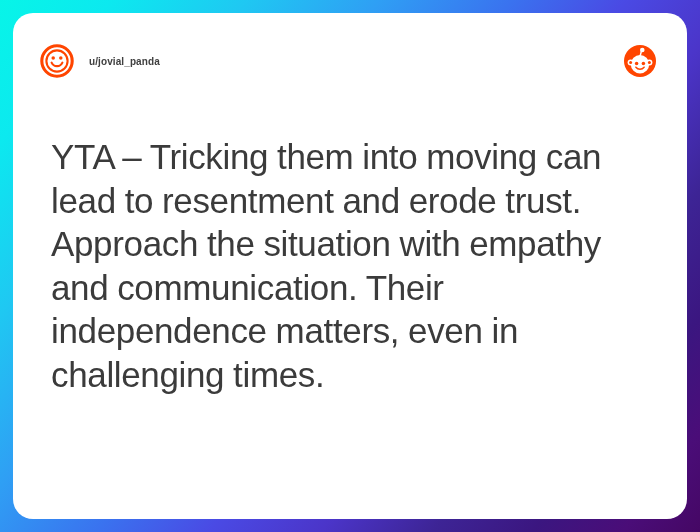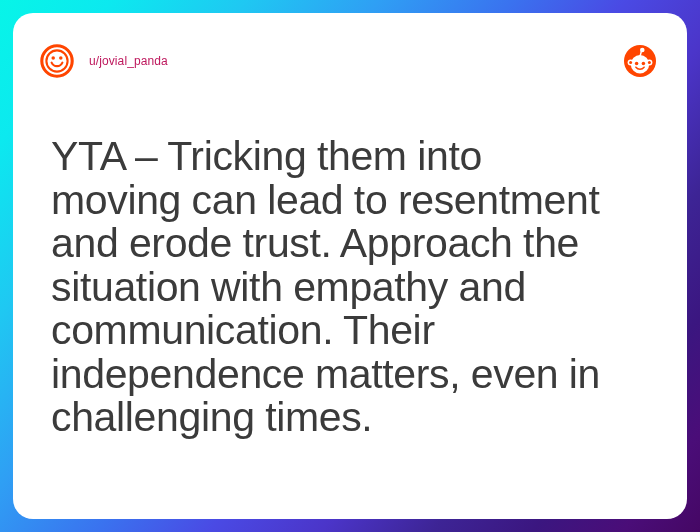--- a/index.html
+++ b/index.html
@@ -61,45 +61,46 @@
 
   .avatar {
     width: 36px;
     height: 36px;
     flex: 0 0 36px;
     display: block;
   }
 
   .username {
     margin-left: 14px;
-    font-size: 12px;
-    color: #be185d;
+    font-size: 10px;
+    color: #404040;
     letter-spacing: 0.1px;
     white-space: nowrap;
+    font-weight: bold;
   }
 
   .brand-logo {
     position: absolute;
     right: 4px;
     top: 50%;
     transform: translateY(-50%);
     width: 34px;
     height: 34px;
     display: block;
   }
 
   
   .quote-body {
     margin-top: 52px;
     padding-left: 12px;
     padding-right: 40px;
   }
 
   .quote-text {
-    font-size: 41px;
+    font-size: 35px;
     line-height: 43.5px;
     color: #3b3b3b;
     letter-spacing: -0.35px;
     font-weight: 400;
     word-spacing: -0.5px;
   }
 </style>
 </head>
 <body>
 

